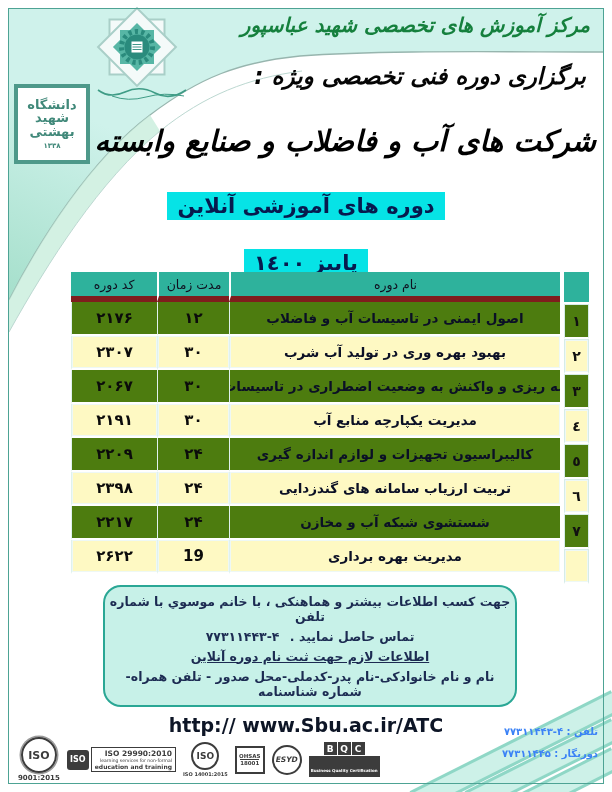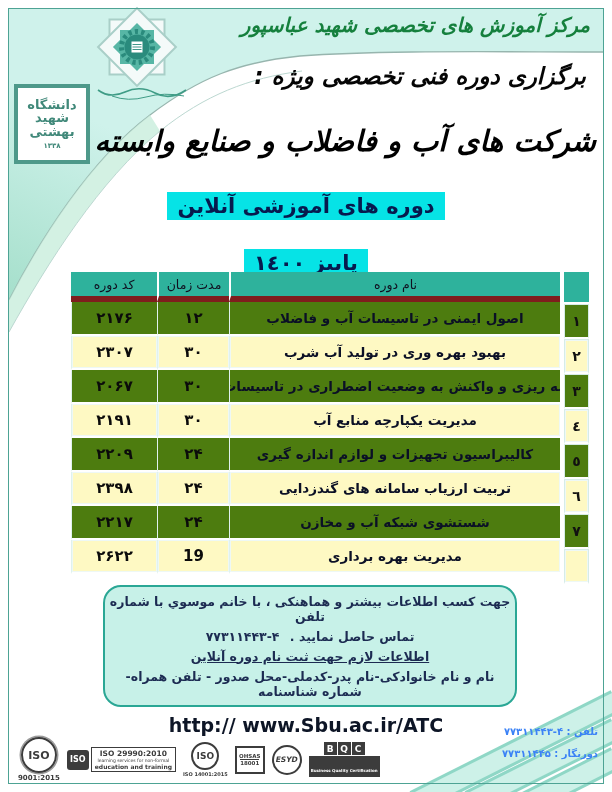--- a/index.html
+++ b/index.html
@@ -71,21 +71,21 @@
   .circ{border:2px solid #3c3c3c;border-radius:50%;display:flex;align-items:center;
         justify-content:center;font-weight:900;}
   .circ.big{width:32px;height:32px;font-size:11px;margin:0 auto;box-shadow:0 0 0 1.5px #9a9a9a;}
   .circ.small{width:24px;height:24px;font-size:9px;margin:0 auto;}
   .cap{font-size:7px;font-weight:bold;text-align:center;margin-top:1px;}
   .cap.tiny{font-size:5px;}
   .c-29990{display:flex;align-items:center;gap:2px;}
   .isobox{background:#3c3c3c;color:#fff;border-radius:3px;width:22px;height:20px;display:flex;
           align-items:center;justify-content:center;font-size:8px;font-weight:900;}
   .isobox span{color:#fff;}
-  .box29990{border:1.5px solid #3c3c3c;padding:1px 3px;text-align:center;}
+  .box29990{border:1.5px solid #3c3c3c;padding:1px 3px;text-align:right;}
   .box29990 .t{font-size:7.5px;font-weight:900;}
   .box29990 .s1{font-size:4.5px;}
   .box29990 .s2{font-size:6px;font-weight:bold;}
   .ohsas{border:2px solid #3c3c3c;width:26px;height:24px;display:flex;flex-direction:column;
          align-items:center;justify-content:center;}
   .ohsas .a{font-size:5.5px;font-weight:900;}
   .ohsas .b{font-size:5.5px;font-weight:bold;border-top:1px solid #3c3c3c;}
   .esyd{width:26px;height:26px;border:2px solid #3c3c3c;border-radius:50%;display:flex;
         align-items:center;justify-content:center;font-size:7.5px;font-weight:900;font-style:italic;}
   .bqc{text-align:center;}

